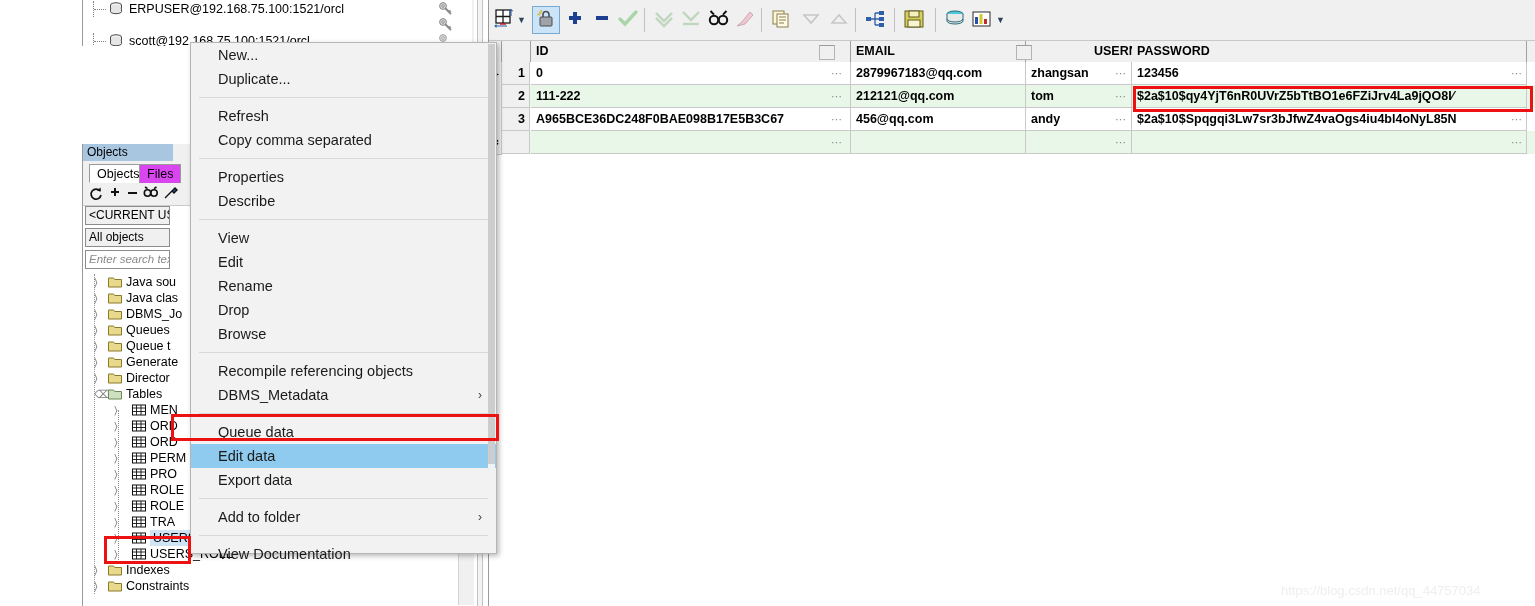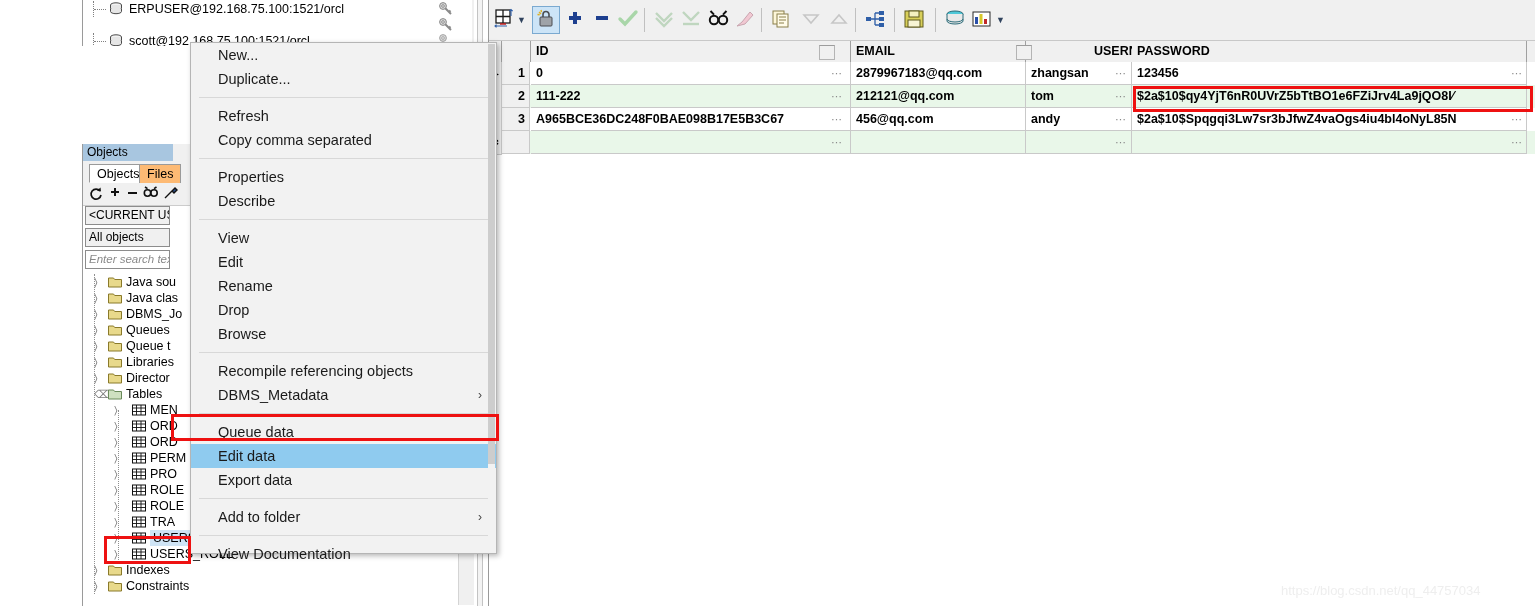--- a/index.html
+++ b/index.html
@@ -50,21 +50,21 @@
   }
   .objects-title-rest {
     position: absolute; left: 90px; top: 0; right: 0; height: 17px; background: #f0f0f0;
   }
   .tabstrip {
     position: absolute; left: 0; top: 17px; width: 100%; height: 22px; background: #f0f0f0;
     border-bottom: 1px solid #9a9a9a;
   }
   .tab {
     position: absolute; top: 3px; height: 19px; line-height: 19px; font-size: 12.5px;
-    padding: 0 7px; box-sizing: border-box; background: #fdba74;
+    padding: 0 7px; box-sizing: border-box; background: #d946ef;
     border: 1px solid #9a9a9a; border-bottom: none; color: #000;
   }
   .tab.active { background: #ffffff; border-bottom: 1px solid #ffffff; }
   .tab1 { left: 6px; }
   .tab2 { left: 56px; }
 
   .obj-toolbar {
     position: absolute; left: 0; top: 39px; width: 100%; height: 22px;
     background: #f0f0f0; border-bottom: 1px solid #cccccc;
   }
@@ -348,21 +348,21 @@
         <span class="fldr" style="left:24px;"><svg width="14" height="12" viewBox="0 0 14 12">
               <path d="M0.5 2 h5 l1.2 1.5 h6.8 v7.5 h-13 z" fill="#e8d98b" stroke="#8a7a2a"></path>
             </svg></span>
         <span class="tlabel" style="left:42px;">Queue t</span>
       </div>
       <div class="tnode" style="left:0; top:80px;">
         <span class="chev" style="left:10px;">〉</span>
         <span class="fldr" style="left:24px;"><svg width="14" height="12" viewBox="0 0 14 12">
               <path d="M0.5 2 h5 l1.2 1.5 h6.8 v7.5 h-13 z" fill="#e8d98b" stroke="#8a7a2a"></path>
             </svg></span>
-        <span class="tlabel" style="left:42px;">Libraries</span>
+        <span class="tlabel" style="left:42px;">Generate</span>
       </div>
       <div class="tnode" style="left:0; top:96px;">
         <span class="chev" style="left:10px;">〉</span>
         <span class="fldr" style="left:24px;"><svg width="14" height="12" viewBox="0 0 14 12">
               <path d="M0.5 2 h5 l1.2 1.5 h6.8 v7.5 h-13 z" fill="#e8d98b" stroke="#8a7a2a"></path>
             </svg></span>
         <span class="tlabel" style="left:42px;">Director</span>
       </div>
       <div class="tnode" style="left:0; top:112px;">
         <span class="chev" style="left:10px;">⌫</span>

